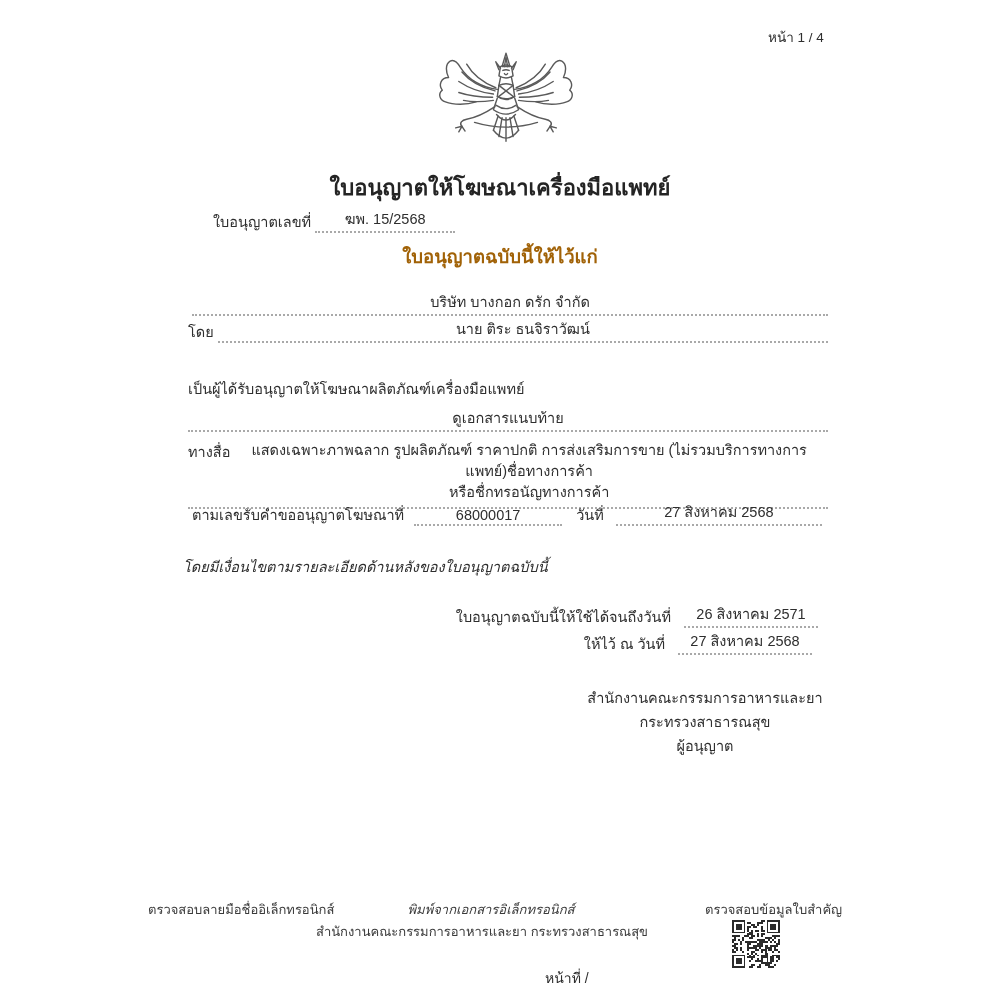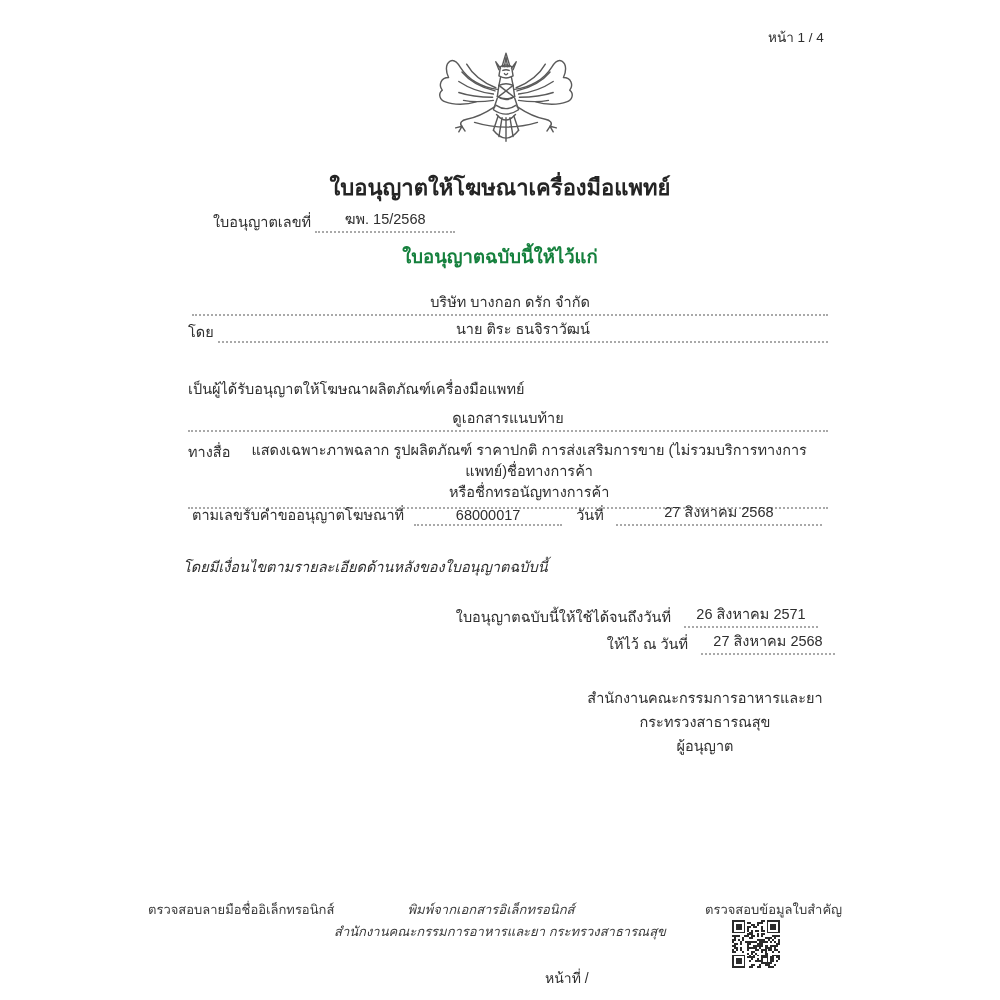--- a/index.html
+++ b/index.html
@@ -8,21 +8,21 @@
     font-family:"Liberation Sans",sans-serif;color:#2e2e2e;font-size:14.5px;
     overflow:hidden;
   }
   .abs{position:absolute;}
   .center{text-align:center;}
   .dotline{border-bottom:2px dotted #a9a9a9;}
   .row{display:flex;align-items:flex-end;}
   .lbl{white-space:nowrap;}
   .field{text-align:center;border-bottom:2px dotted #a9a9a9;padding-bottom:1px;}
   .title{font-weight:bold;font-size:22px;color:#242424;}
-  .heading{font-weight:bold;font-size:18.5px;color:#15803d;}
+  .heading{font-weight:bold;font-size:18.5px;color:#a16207;}
   .pageind{font-size:13.5px;}
   .sig{line-height:24px;text-align:center;}
   .foot{font-size:13px;color:#3a3a3a;white-space:nowrap;}
   svg.garuda{display:block;}
 </style>
 </head>
 <body>
 
 <div class="page">
 
@@ -120,36 +120,36 @@
   </div>
 
 
   <div class="abs" style="top:555px;left:183px;font-style:italic;">โดยมีเงื่อนไขตามรายละเอียดด้านหลังของใบอนุญาตฉบับนี้</div>
 
   <div class="abs row" style="top:602px;left:380px;right:182px;">
     <span class="lbl" style="flex:1;text-align:right;">ใบอนุญาตฉบับนี้ให้ใช้ได้จนถึงวันที่</span>
     <span class="field" style="width:134px;margin-left:13px;">26 สิงหาคม 2571</span>
   </div>
 
-  <div class="abs row" style="top:629px;left:380px;right:165px;justify-content:flex-end;">
+  <div class="abs row" style="top:629px;left:380px;right:188px;justify-content:flex-end;">
     <span class="lbl" style="flex:1;text-align:right;">ให้ไว้ ณ วันที่</span>
     <span class="field" style="width:134px;margin-left:13px;">27 สิงหาคม 2568</span>
   </div>
 
   <div class="abs sig" style="top:686px;left:560px;width:290px;">
     <div>สำนักงานคณะกรรมการอาหารและยา</div>
     <div>กระทรวงสาธารณสุข</div>
     <div>ผู้อนุญาต</div>
   </div>
 
   <div class="abs foot" style="top:899px;left:148px;">ตรวจสอบลายมือชื่ออิเล็กทรอนิกส์</div>
 
   <div class="abs foot" style="top:899px;left:491px;transform:translateX(-50%);font-style:italic;">พิมพ์จากเอกสารอิเล็กทรอนิกส์</div>
 
-  <div class="abs foot" style="top:921px;left:500px;transform:translateX(-50%);font-style:italic;">สำนักงานคณะกรรมการอาหารและยา กระทรวงสาธารณสุข</div>
+  <div class="abs foot" style="top:921px;left:482px;transform:translateX(-50%);">สำนักงานคณะกรรมการอาหารและยา กระทรวงสาธารณสุข</div>
 
   <div class="abs foot" style="top:899px;left:705px;">ตรวจสอบข้อมูลใบสำคัญ</div>
 
   <div class="abs" style="top:920px;left:732px;width:48px;height:48px;">
     <svg id="qr-svg" viewBox="0 0 25 25" width="48" height="48" shape-rendering="crispEdges" aria-hidden="true">
         <rect x="0" y="0" width="1" height="1" fill="#2b2b2b"></rect>
         <rect x="1" y="0" width="1" height="1" fill="#2b2b2b"></rect>
         <rect x="2" y="0" width="1" height="1" fill="#2b2b2b"></rect>
         <rect x="3" y="0" width="1" height="1" fill="#2b2b2b"></rect>
         <rect x="4" y="0" width="1" height="1" fill="#2b2b2b"></rect>

